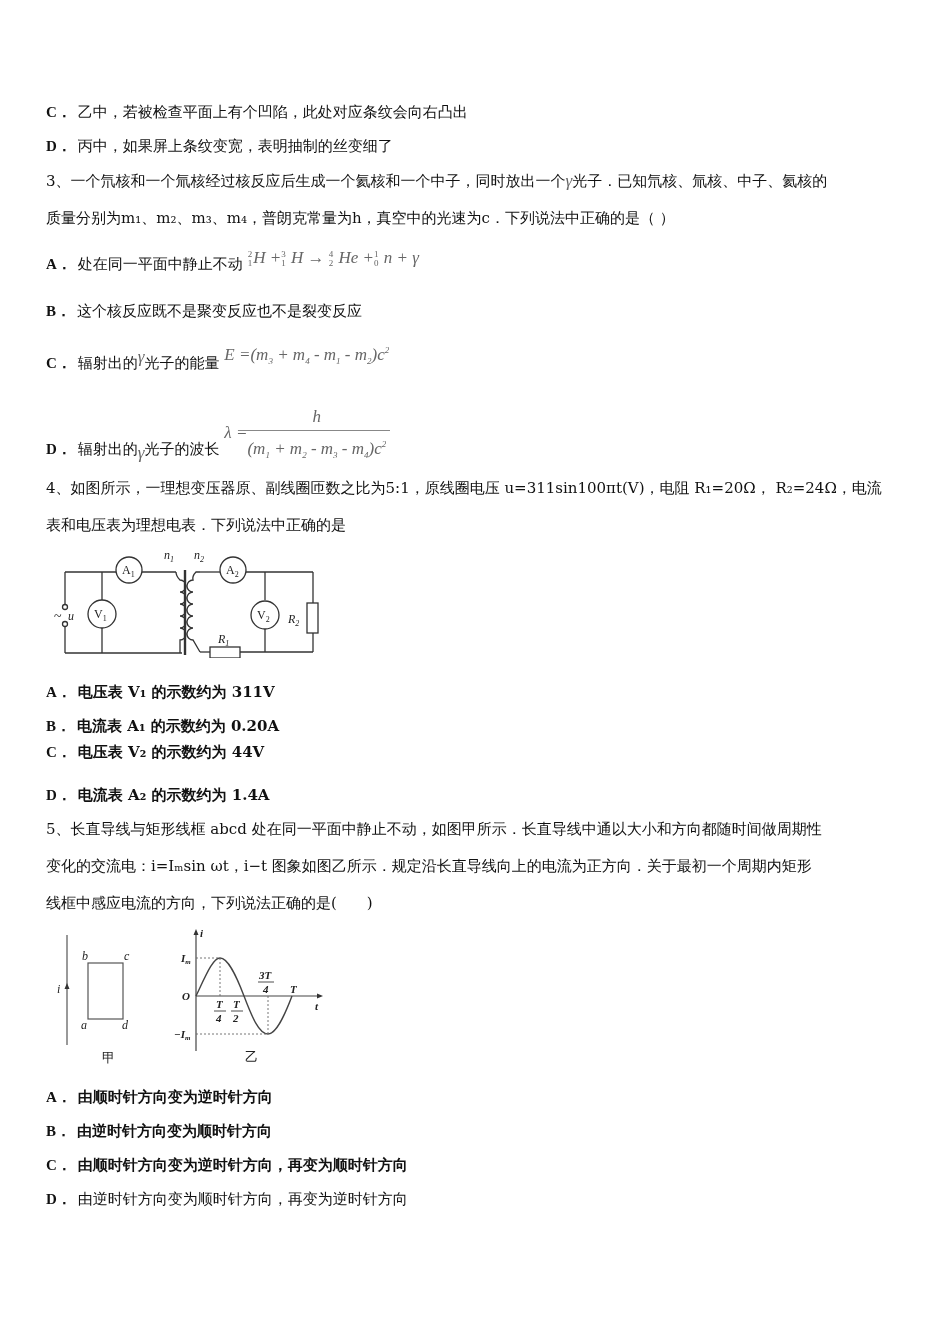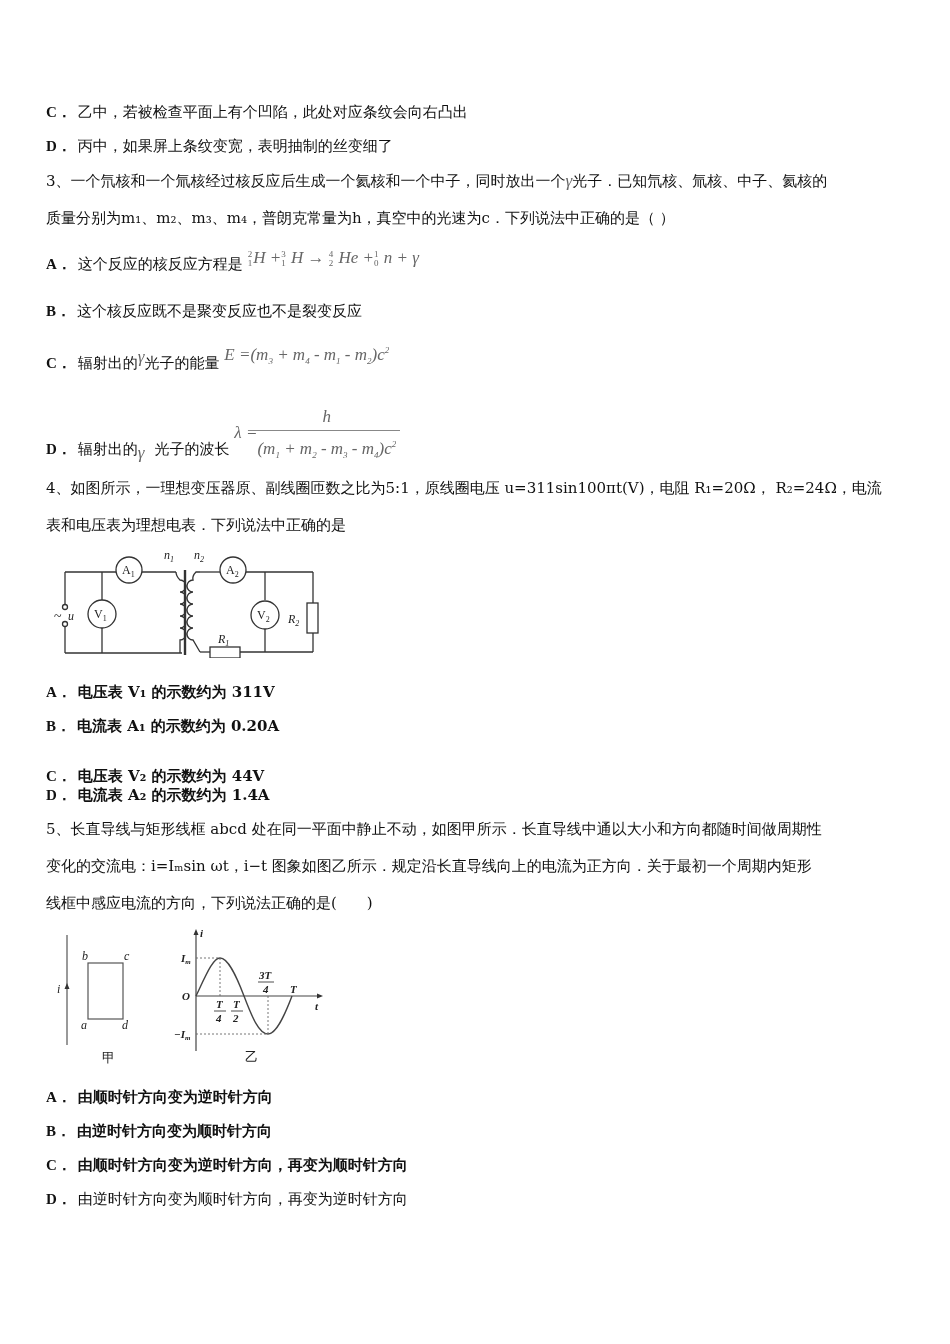--- a/index.html
+++ b/index.html
@@ -27,21 +27,21 @@
 </div>
 
 <div class="line" style="top:171px">
   <span>3、一个氘核和一个氚核经过核反应后生成一个氦核和一个中子，同时放出一个</span><span class="math">γ</span><span>光子．已知氘核、氚核、中子、氦核的</span>
 </div>
 <div class="line" style="top:208px">
   <span>质量分别为m₁、m₂、m₃、m₄，普朗克常量为h，真空中的光速为c．下列说法中正确的是（ ）</span>
 </div>
 
 <div class="line" style="top:254px">
-  <span class="lbl">A．</span><span>这个反应的核反应方程是</span>
+  <span class="lbl">A．</span><span>处在同一平面中静止不动</span>
   <span class="math" style="position:relative; top:-6px;">
     <span class="stack">
         <span>2</span>
         <span>1</span>
       </span>H +<span class="stack">
         <span>3</span>
         <span>1</span>
       </span> H → <span class="stack">
         <span>4</span>
         <span>2</span>
@@ -55,21 +55,21 @@
 <div class="line" style="top:301px">
   <span class="lbl">B．</span><span>这个核反应既不是聚变反应也不是裂变反应</span>
 </div>
 
 <div class="line" style="top:348px">
   <span class="lbl">C．</span><span>辐射出的</span><span class="math" style="position:relative; top:-6px;">γ</span><span>光子的能量</span>
   <span class="math" style="position:relative; top:-8px;margin-top:48px;">E =(m<sub>3</sub> + m<sub>4</sub> - m<sub>1</sub> - m<sub>2</sub>)c<sup>2</sup></span>
 </div>
 
 <div class="line" style="top:394px; line-height:22px;">
-  <span class="lbl" style="position:relative; top:26px;">D．</span><span style="position:relative; top:26px;">辐射出的</span><span class="math" style="position:relative; top:30px;">γ</span><span style="position:relative; top:26px;margin-left:10px;">光子的波长</span>
+  <span class="lbl" style="position:relative; top:26px;">D．</span><span style="position:relative; top:26px;">辐射出的</span><span class="math" style="position:relative; top:30px;">γ</span><span style="position:relative; top:26px;">光子的波长</span>
   <span class="math" style="position:relative; top:10px;">λ =</span><span class="math frac" style="position:relative; top:12px;">
       <span class="num">h</span>
       <span class="den">(m<sub>1</sub> + m<sub>2</sub> - m<sub>3</sub> - m<sub>4</sub>)c<sup>2</sup></span>
     </span>
 </div>
 
 <div class="line" style="top:478px">
   <span>4、如图所示，一理想变压器原、副线圈匝数之比为5:1，原线圈电压 u=311sin100πt(V)，电阻 R₁=20Ω， R₂=24Ω，电流</span>
 </div>
 <div class="line" style="top:515px">
@@ -122,21 +122,21 @@
     <text x="240" y="75" font-style="italic">R<tspan font-size="8" dy="3">2</tspan></text>
   </g>
 </svg>
 
 <div class="line b" style="top:682px">
   <span class="lbl">A．</span><span>电压表 V₁ 的示数约为 311V</span>
 </div>
 <div class="line b" style="top:716px">
   <span class="lbl">B．</span><span>电流表 A₁ 的示数约为 0.20A</span>
 </div>
-<div class="line b" style="top:766px">
+<div class="line b" style="top:742px">
   <span class="lbl">C．</span><span>电压表 V₂ 的示数约为 44V</span>
 </div>
 <div class="line b" style="top:785px">
   <span class="lbl">D．</span><span>电流表 A₂ 的示数约为 1.4A</span>
 </div>
 
 <div class="line" style="top:819px">
   <span>5、长直导线与矩形线框 abcd 处在同一平面中静止不动，如图甲所示．长直导线中通以大小和方向都随时间做周期性</span>
 </div>
 <div class="line" style="top:856px">

